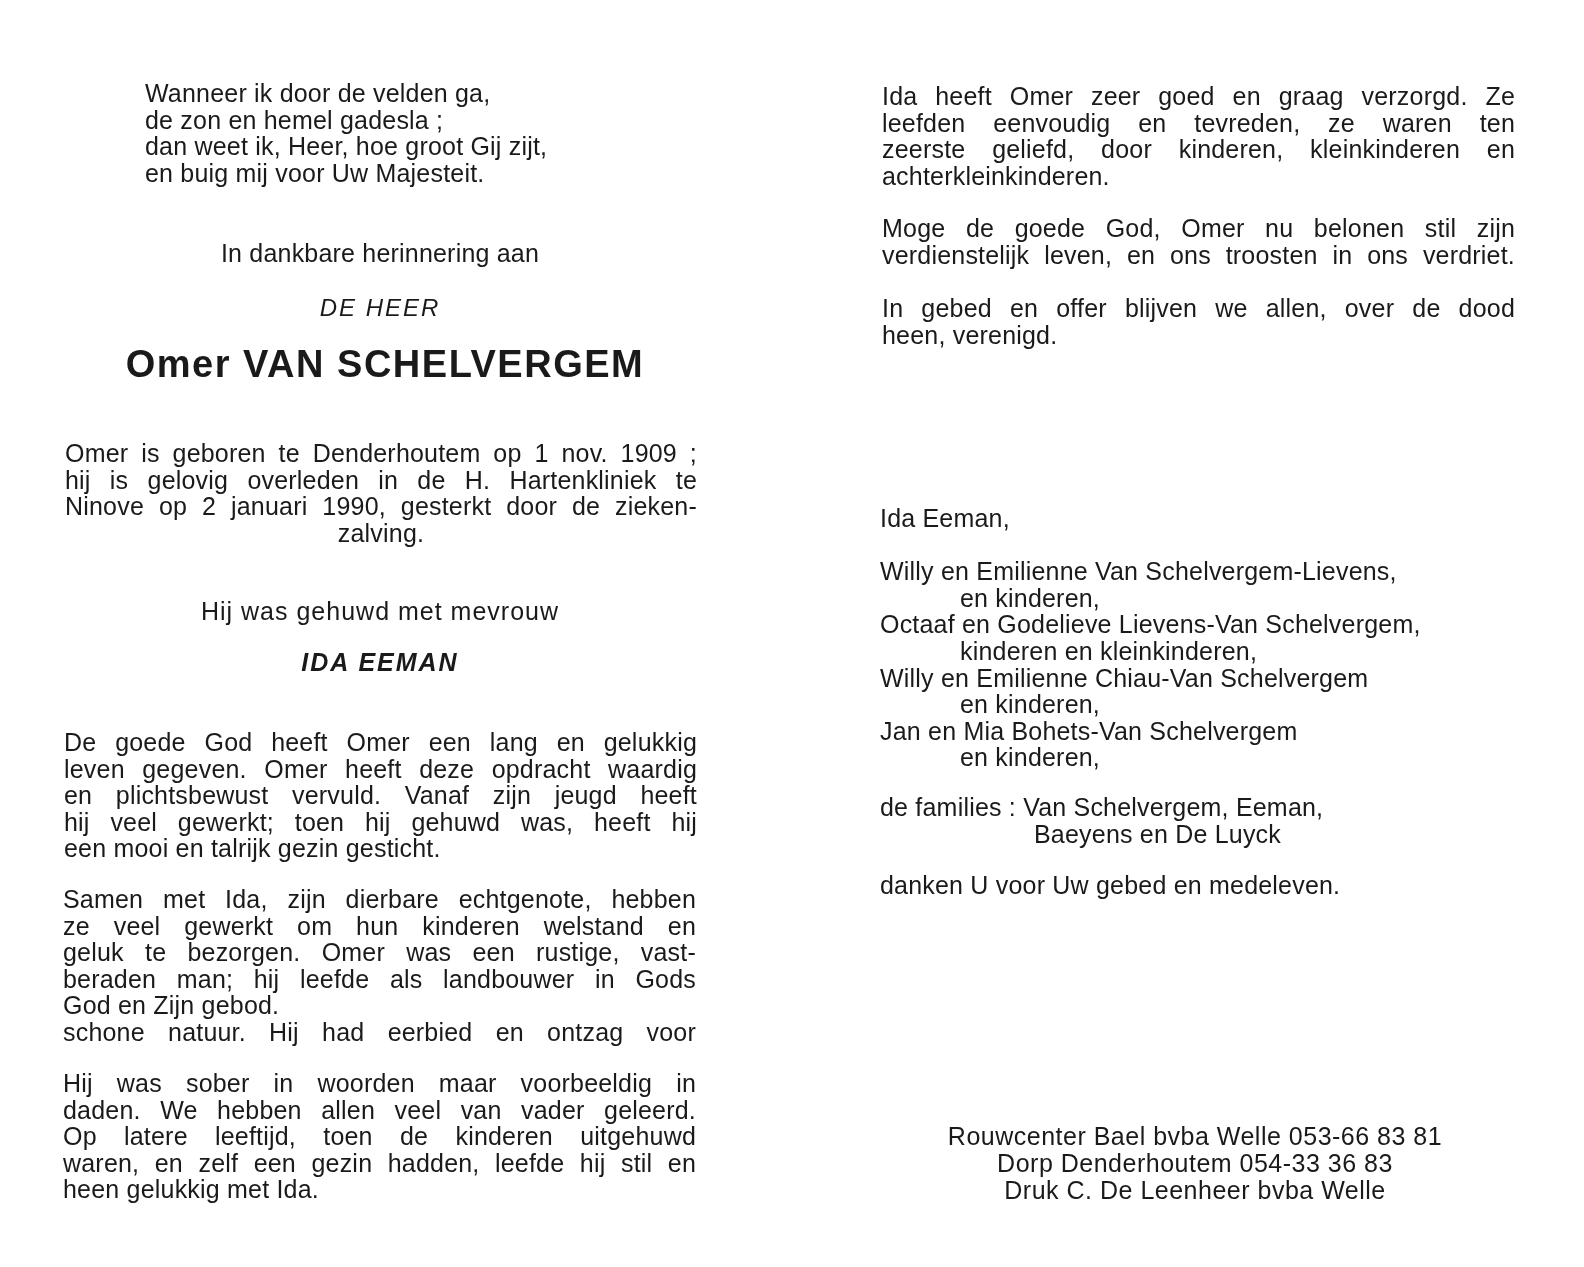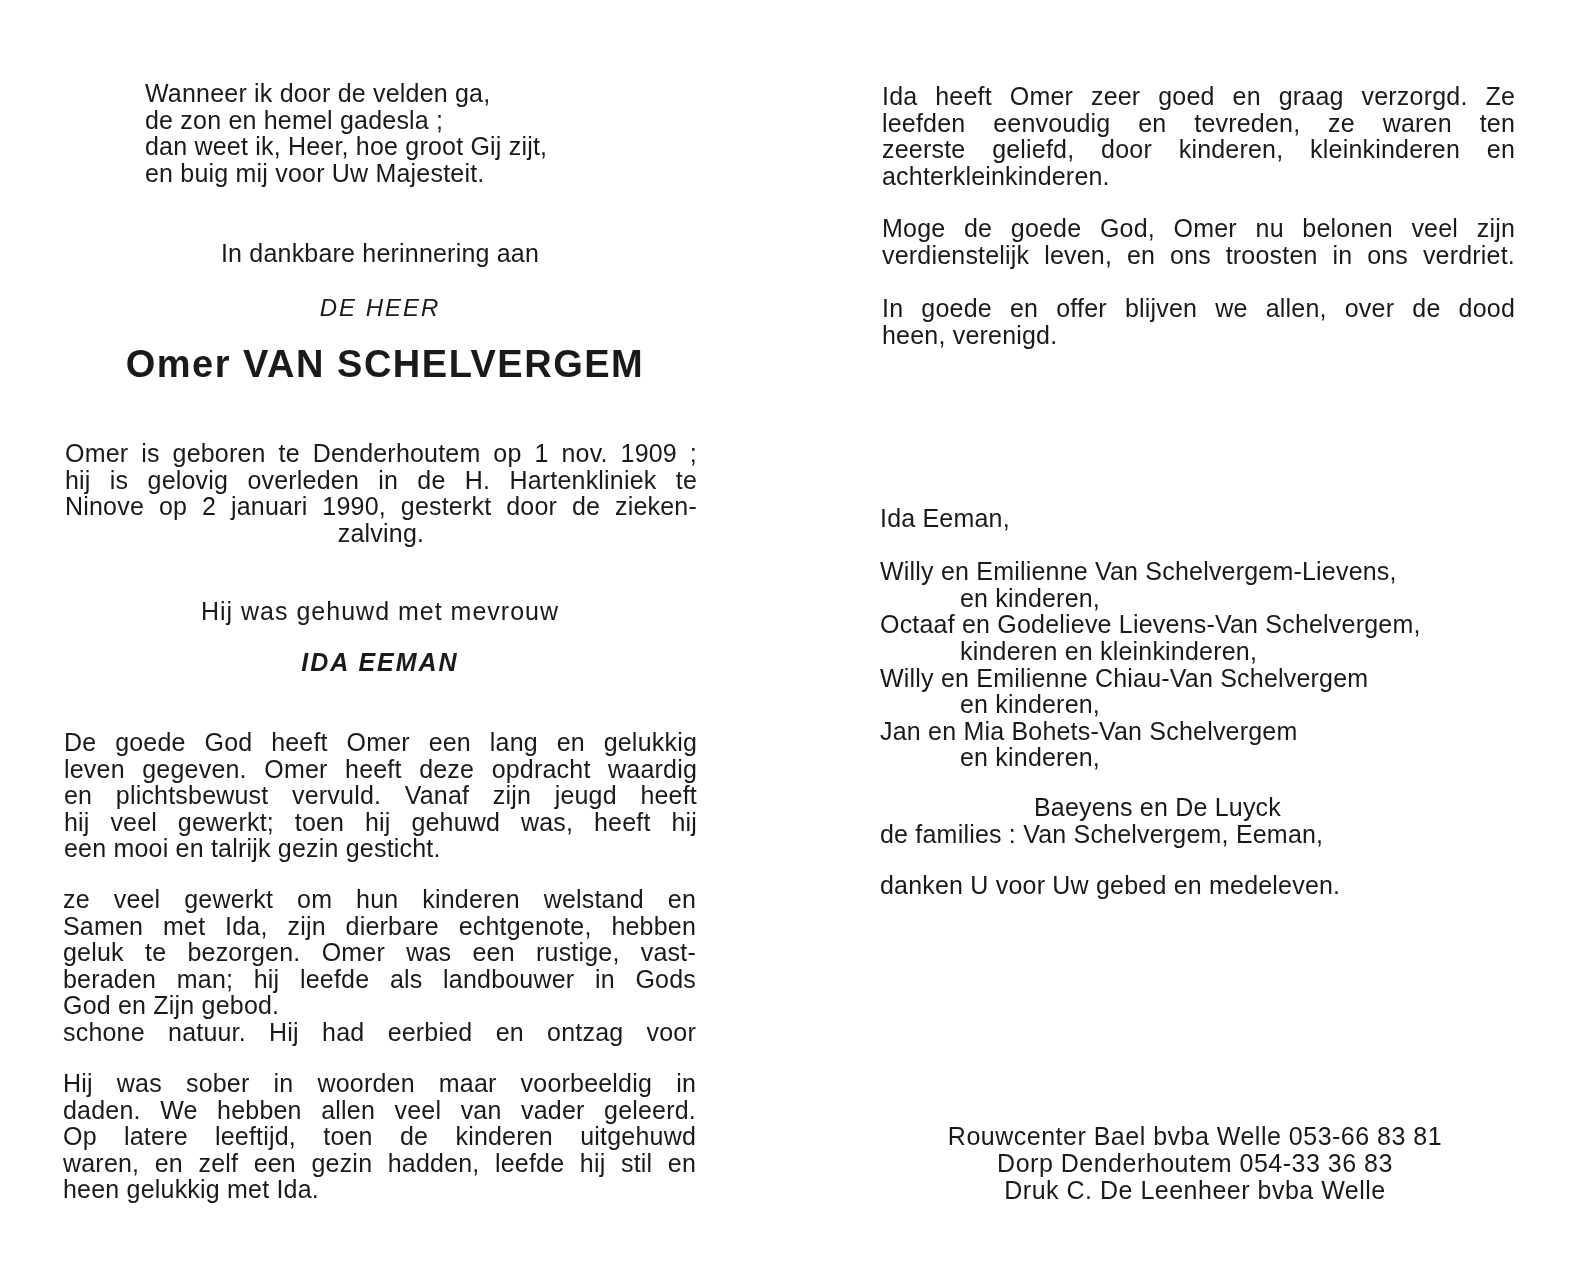--- a/index.html
+++ b/index.html
@@ -65,22 +65,22 @@
 
   <div class="abs p1 txt">
     <span class="line just">De goede God heeft Omer een lang en gelukkig</span>
     <span class="line just">leven gegeven. Omer heeft deze opdracht waardig</span>
     <span class="line just">en plichtsbewust vervuld. Vanaf zijn jeugd heeft</span>
     <span class="line just">hij veel gewerkt; toen hij gehuwd was, heeft hij</span>
     <span class="line">een mooi en talrijk gezin gesticht.</span>
   </div>
 
   <div class="abs p2 txt">
+    <span class="line just">Samen met Ida, zijn dierbare echtgenote, hebben</span>
     <span class="line just">ze veel gewerkt om hun kinderen welstand en</span>
-    <span class="line just">Samen met Ida, zijn dierbare echtgenote, hebben</span>
     <span class="line just">geluk te bezorgen. Omer was een rustige, vast-</span>
     <span class="line just">beraden man; hij leefde als landbouwer in Gods</span>
     <span class="line">God en Zijn gebod.</span>
     <span class="line just">schone natuur. Hij had eerbied en ontzag voor</span>
   </div>
 
   <div class="abs p3 txt">
     <span class="line just">Hij was sober in woorden maar voorbeeldig in</span>
     <span class="line just">daden. We hebben allen veel van vader geleerd.</span>
     <span class="line just">Op latere leeftijd, toen de kinderen uitgehuwd</span>
@@ -89,45 +89,45 @@
   </div>
 
   <div class="abs r1 txt">
     <span class="line just">Ida heeft Omer zeer goed en graag verzorgd. Ze</span>
     <span class="line just">leefden eenvoudig en tevreden, ze waren ten</span>
     <span class="line just">zeerste geliefd, door kinderen, kleinkinderen en</span>
     <span class="line">achterkleinkinderen.</span>
   </div>
 
   <div class="abs r2 txt">
-    <span class="line just">Moge de goede God, Omer nu belonen veel zijn</span>
+    <span class="line just">Moge de goede God, Omer nu belonen stil zijn</span>
     <span class="line just">verdienstelijk leven, en ons troosten in ons verdriet.</span>
   </div>
 
   <div class="abs r3 txt">
-    <span class="line just">In goede en offer blijven we allen, over de dood</span>
+    <span class="line just">In gebed en offer blijven we allen, over de dood</span>
     <span class="line">heen, verenigd.</span>
   </div>
 
   <div class="abs mourners txt">
     <span class="line">Ida Eeman,</span>
     <span class="line" style="height:26.6px"></span>
     <span class="line">Willy en Emilienne Van Schelvergem-Lievens,</span>
     <span class="line indent">en kinderen,</span>
     <span class="line">Octaaf en Godelieve Lievens-Van Schelvergem,</span>
     <span class="line indent">kinderen en kleinkinderen,</span>
     <span class="line">Willy en Emilienne Chiau-Van Schelvergem</span>
     <span class="line indent">en kinderen,</span>
     <span class="line">Jan en Mia Bohets-Van Schelvergem</span>
     <span class="line indent">en kinderen,</span>
   </div>
 
   <div class="abs families txt">
+    <span class="line">de families : Van Schelvergem, Eeman,</span>
     <span class="line fam-indent">Baeyens en De Luyck</span>
-    <span class="line">de families : Van Schelvergem, Eeman,</span>
   </div>
 
   <div class="abs thanks txt">danken U voor Uw gebed en medeleven.</div>
 
   <div class="abs printer center">
     <span class="line">Rouwcenter Bael bvba Welle 053-66 83 81</span>
     <span class="line">Dorp Denderhoutem 054-33 36 83</span>
     <span class="line">Druk C. De Leenheer bvba Welle</span>
   </div>
 </div>

